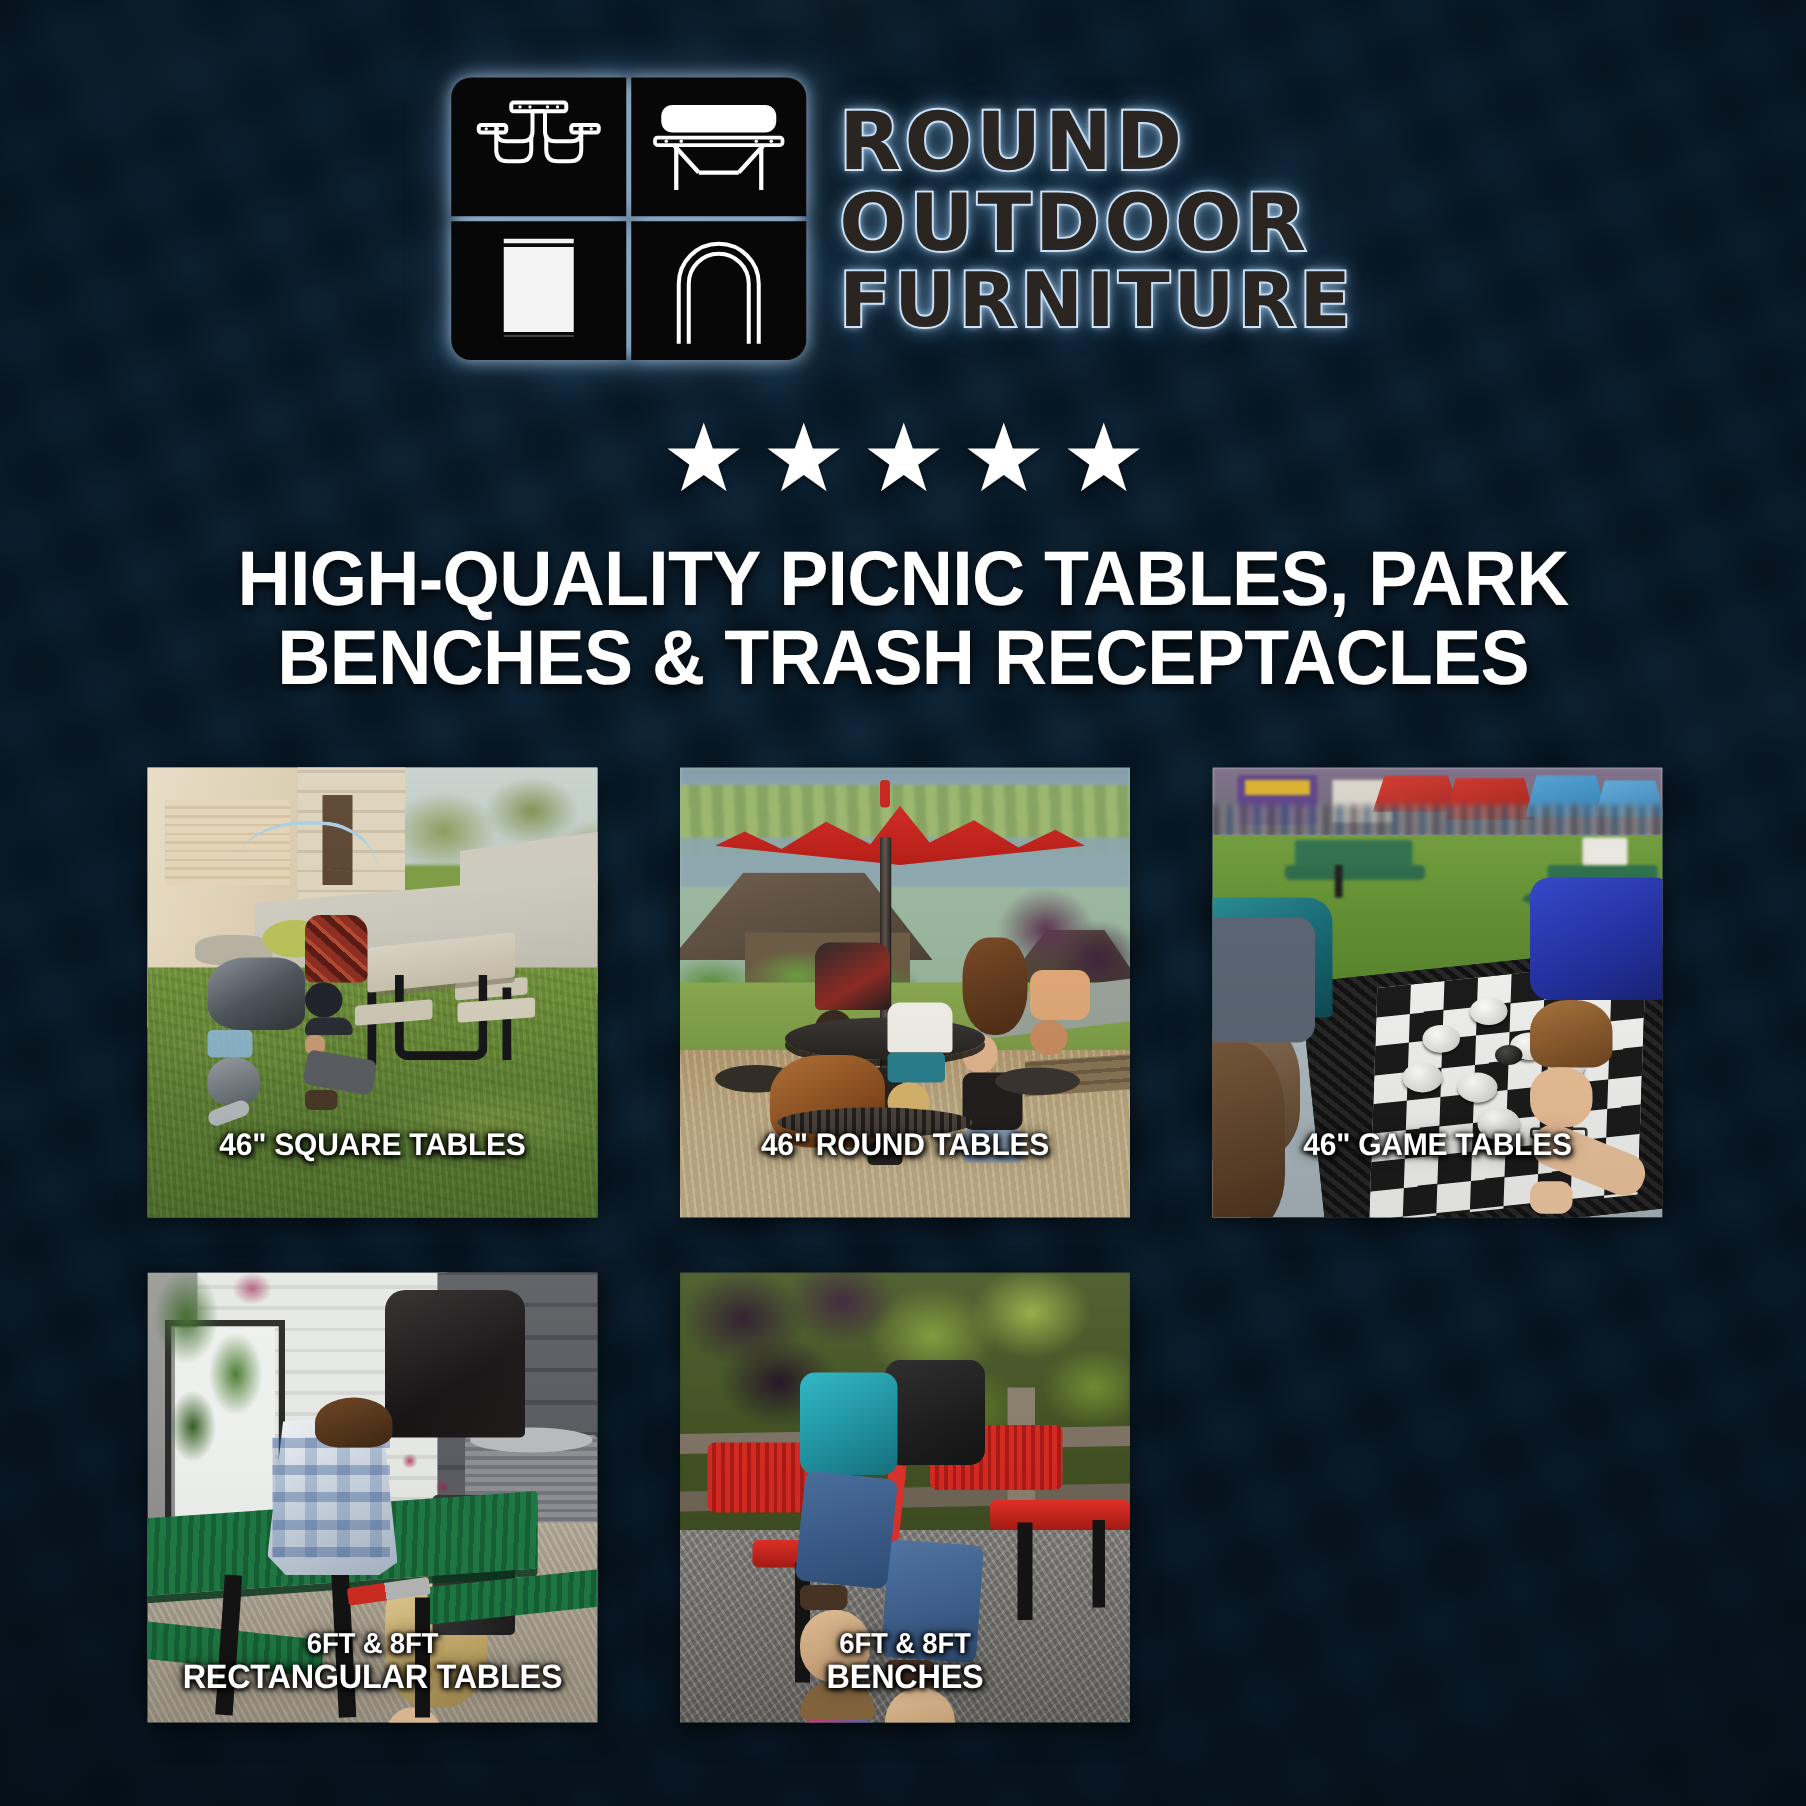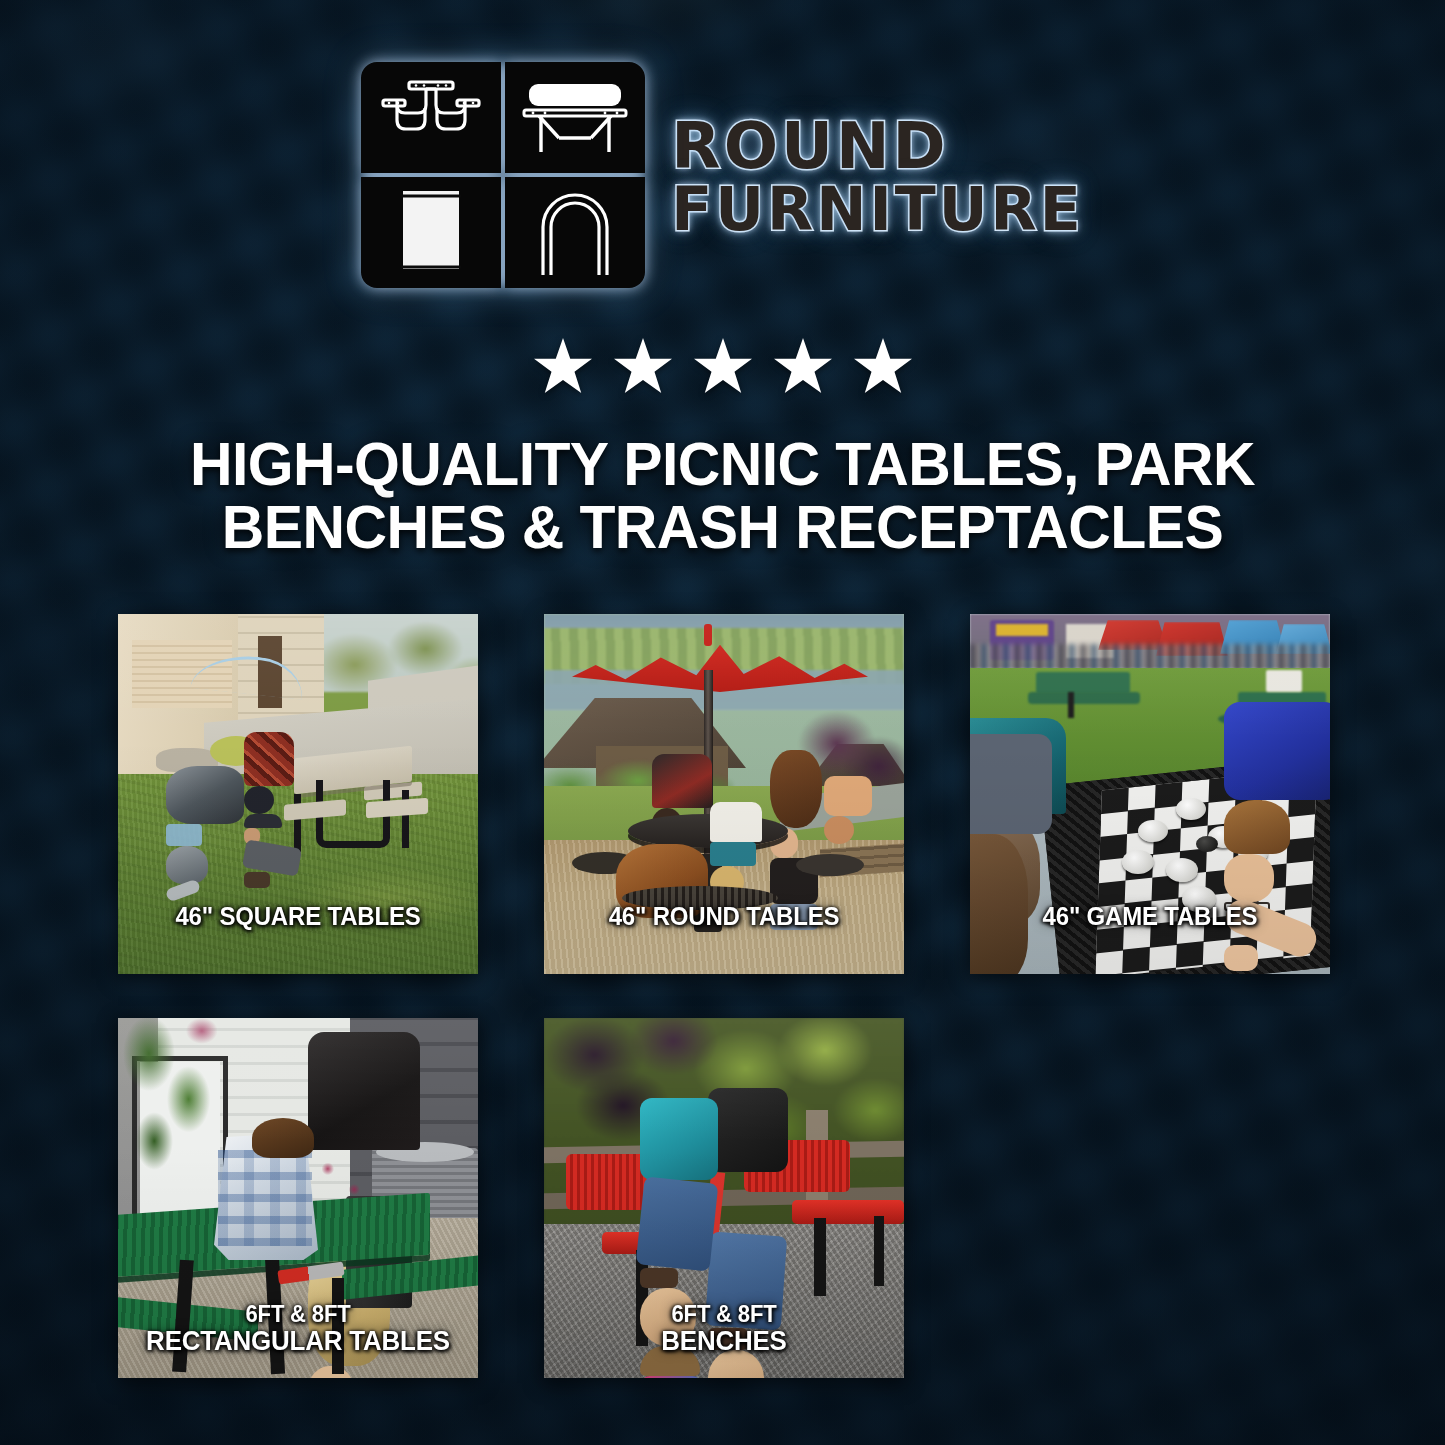--- a/index.html
+++ b/index.html
@@ -626,20 +626,21 @@
                 <path d="M16 88 V40 a24 24 0 0 1 48 0 V88"></path>
               </g>
             </svg>
           </span>
         </div>
 
       </div>
 
       <div class="wordmark">
         <div class="wordmark-line l1">ROUND</div>
+        <div class="wordmark-line l2">OUTDOOR</div>
         <div class="wordmark-line l3">FURNITURE</div>
       </div>
 
     </div>
 
     <div class="stars">
       <span class="star">
           <svg viewBox="0 0 24 24" width="62" height="60">
             <path fill="#ffffff" d="M12 .8 14.9 9.1 23.6 9.1 16.6 14.3 19.3 22.8 12 17.6 4.7 22.8 7.4 14.3 .4 9.1 9.1 9.1Z"></path>
           </svg>

